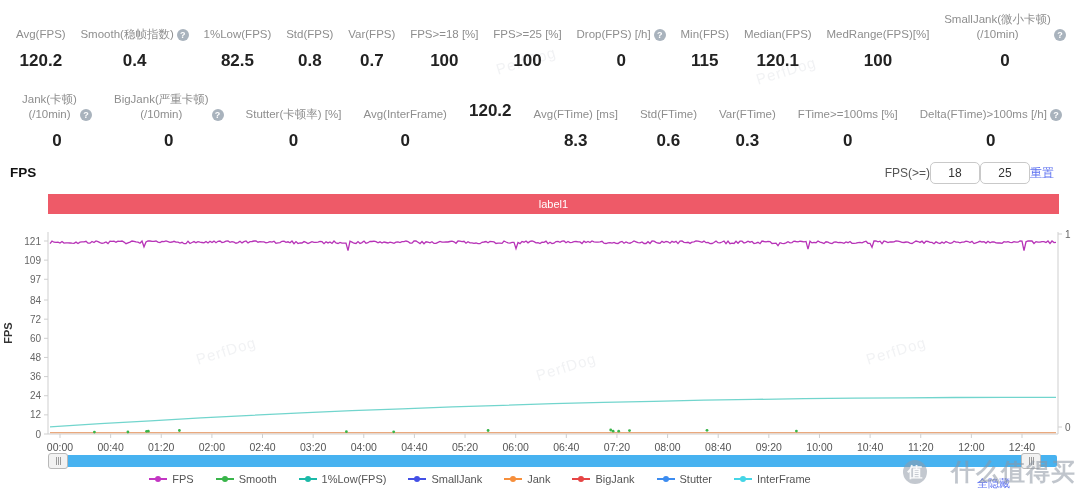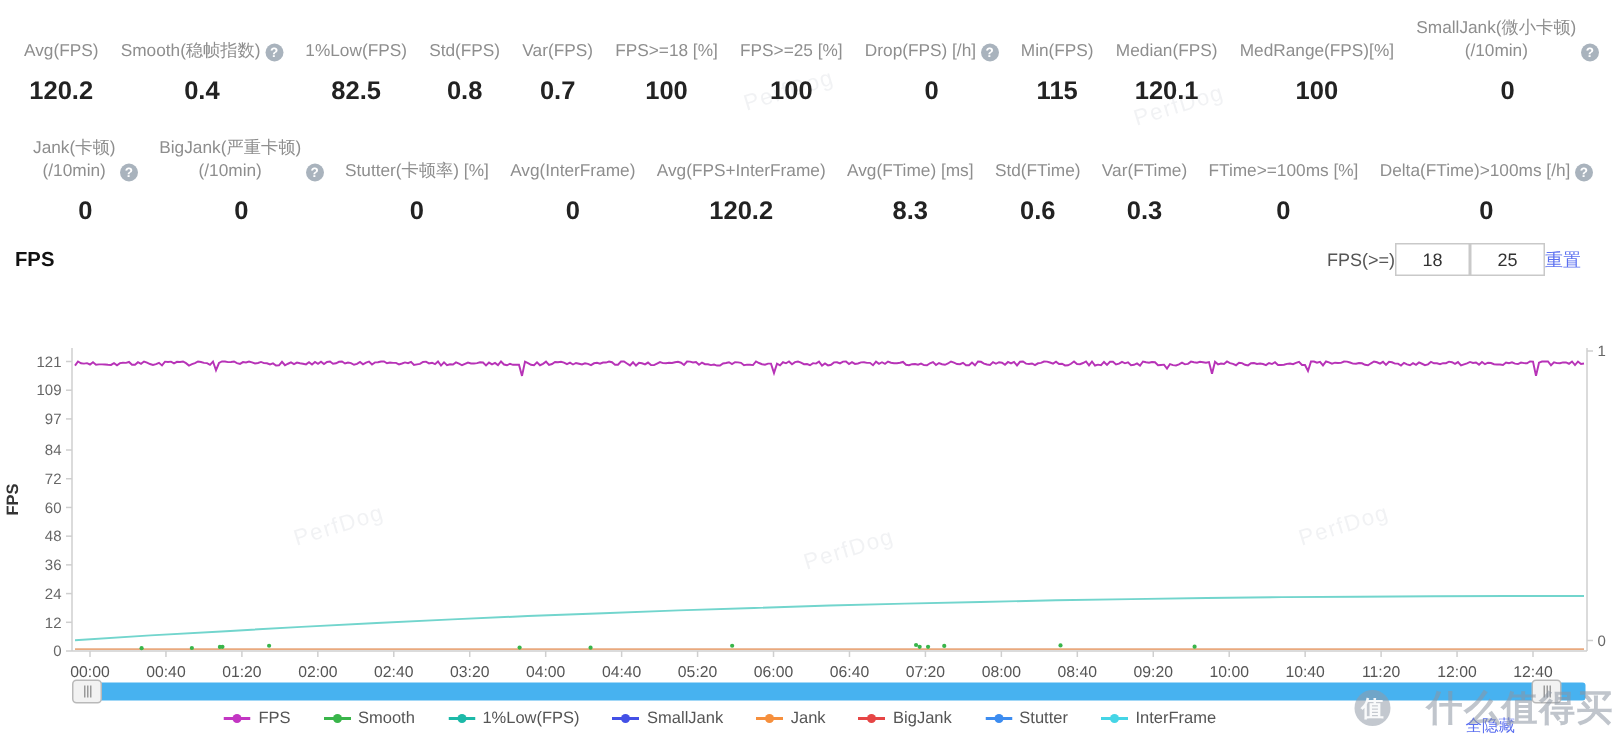--- a/index.html
+++ b/index.html
@@ -12,21 +12,21 @@
   .mcell{display:flex;flex-direction:column;align-items:center;text-align:center;}
   .mlabel{min-height:30px;display:flex;align-items:flex-end;justify-content:center;
           font-size:11.5px;color:#8e8e8e;white-space:pre-line;line-height:1.3;}
   .help{display:inline-block;width:12px;height:12px;border-radius:50%;background:#a9b3bd;color:#fff;
         font-size:9px;line-height:12px;text-align:center;margin-left:3px;font-weight:bold;flex:0 0 auto;align-self:flex-end;margin-bottom:1px;}
   .mvalue{margin-top:9px;font-size:17px;font-weight:bold;color:#222;}
   
   .fps-title{position:absolute;left:10px;top:165px;font-size:13.5px;font-weight:bold;color:#111;}
   .thresholds{position:absolute;right:26px;top:162px;display:flex;align-items:center;}
   .tlabel{font-size:12px;color:#555;}
-  .tinput{width:44px;height:18px;border:1px solid #c9c9c9;border-radius:0;text-align:center;
+  .tinput{width:44px;height:18px;border:1px solid #c9c9c9;border-radius:5px;text-align:center;
           font-size:12px;color:#333;font-family:"Liberation Sans",sans-serif;}
   .reset{font-size:12px;color:#5b6ff0;cursor:pointer;text-decoration:none;}
   
   .banner{position:absolute;left:48px;top:194px;width:1011px;height:20px;background:#ee5a68;
           color:#fff;font-size:11px;display:flex;align-items:center;justify-content:center;}
   
   .chart{position:absolute;left:0;top:222px;}
   .chart .yt{font-size:10px;fill:#666;font-family:"Liberation Sans",sans-serif;}
   .chart .xt{font-size:10.5px;fill:#555;font-family:"Liberation Sans",sans-serif;}
   .chart .ylab{font-size:11px;fill:#333;font-weight:bold;font-family:"Liberation Sans",sans-serif;}
@@ -131,21 +131,20 @@
       </div>
       <div class="mcell">
         <div class="mlabel"><span>Stutter(卡顿率) [%]</span></div>
         <div class="mvalue">0</div>
       </div>
       <div class="mcell">
         <div class="mlabel"><span>Avg(InterFrame)</span></div>
         <div class="mvalue">0</div>
       </div>
       <div class="mcell">
-        <div class="mlabel"><span>Avg(FPS+InterFrame)</span></div>
         <div class="mvalue">120.2</div>
       </div>
       <div class="mcell">
         <div class="mlabel"><span>Avg(FTime) [ms]</span></div>
         <div class="mvalue">8.3</div>
       </div>
       <div class="mcell">
         <div class="mlabel"><span>Std(FTime)</span></div>
         <div class="mvalue">0.6</div>
       </div>
@@ -164,20 +163,21 @@
     </div>
 
   <div class="fps-title">FPS</div>
   <div class="thresholds">
     <span class="tlabel">FPS(&gt;=)</span>
     <input class="tinput" value="18" style="">
     <input class="tinput" value="25" style="">
     <a class="reset">重置</a>
   </div>
 
+  <div class="banner">label1</div>
 
   <svg class="chart" width="1080" height="236" viewBox="0 0 1080 236">
       <line x1="48" y1="10" x2="48" y2="212" stroke="#cfcfcf"></line>
       <line x1="48" y1="212" x2="1058" y2="212" stroke="#cfcfcf"></line>
       <line x1="1058" y1="10" x2="1058" y2="212" stroke="#cfcfcf"></line>
       <line x1="44" y1="19" x2="48" y2="19" stroke="#cfcfcf"></line>
       <text x="41" y="22.5" text-anchor="end" class="yt">121</text>
       <line x1="44" y1="38.14049586776861" x2="48" y2="38.14049586776861" stroke="#cfcfcf"></line>
       <text x="41" y="41.64049586776861" text-anchor="end" class="yt">109</text>
       <line x1="44" y1="57.280991735537185" x2="48" y2="57.280991735537185" stroke="#cfcfcf"></line>

